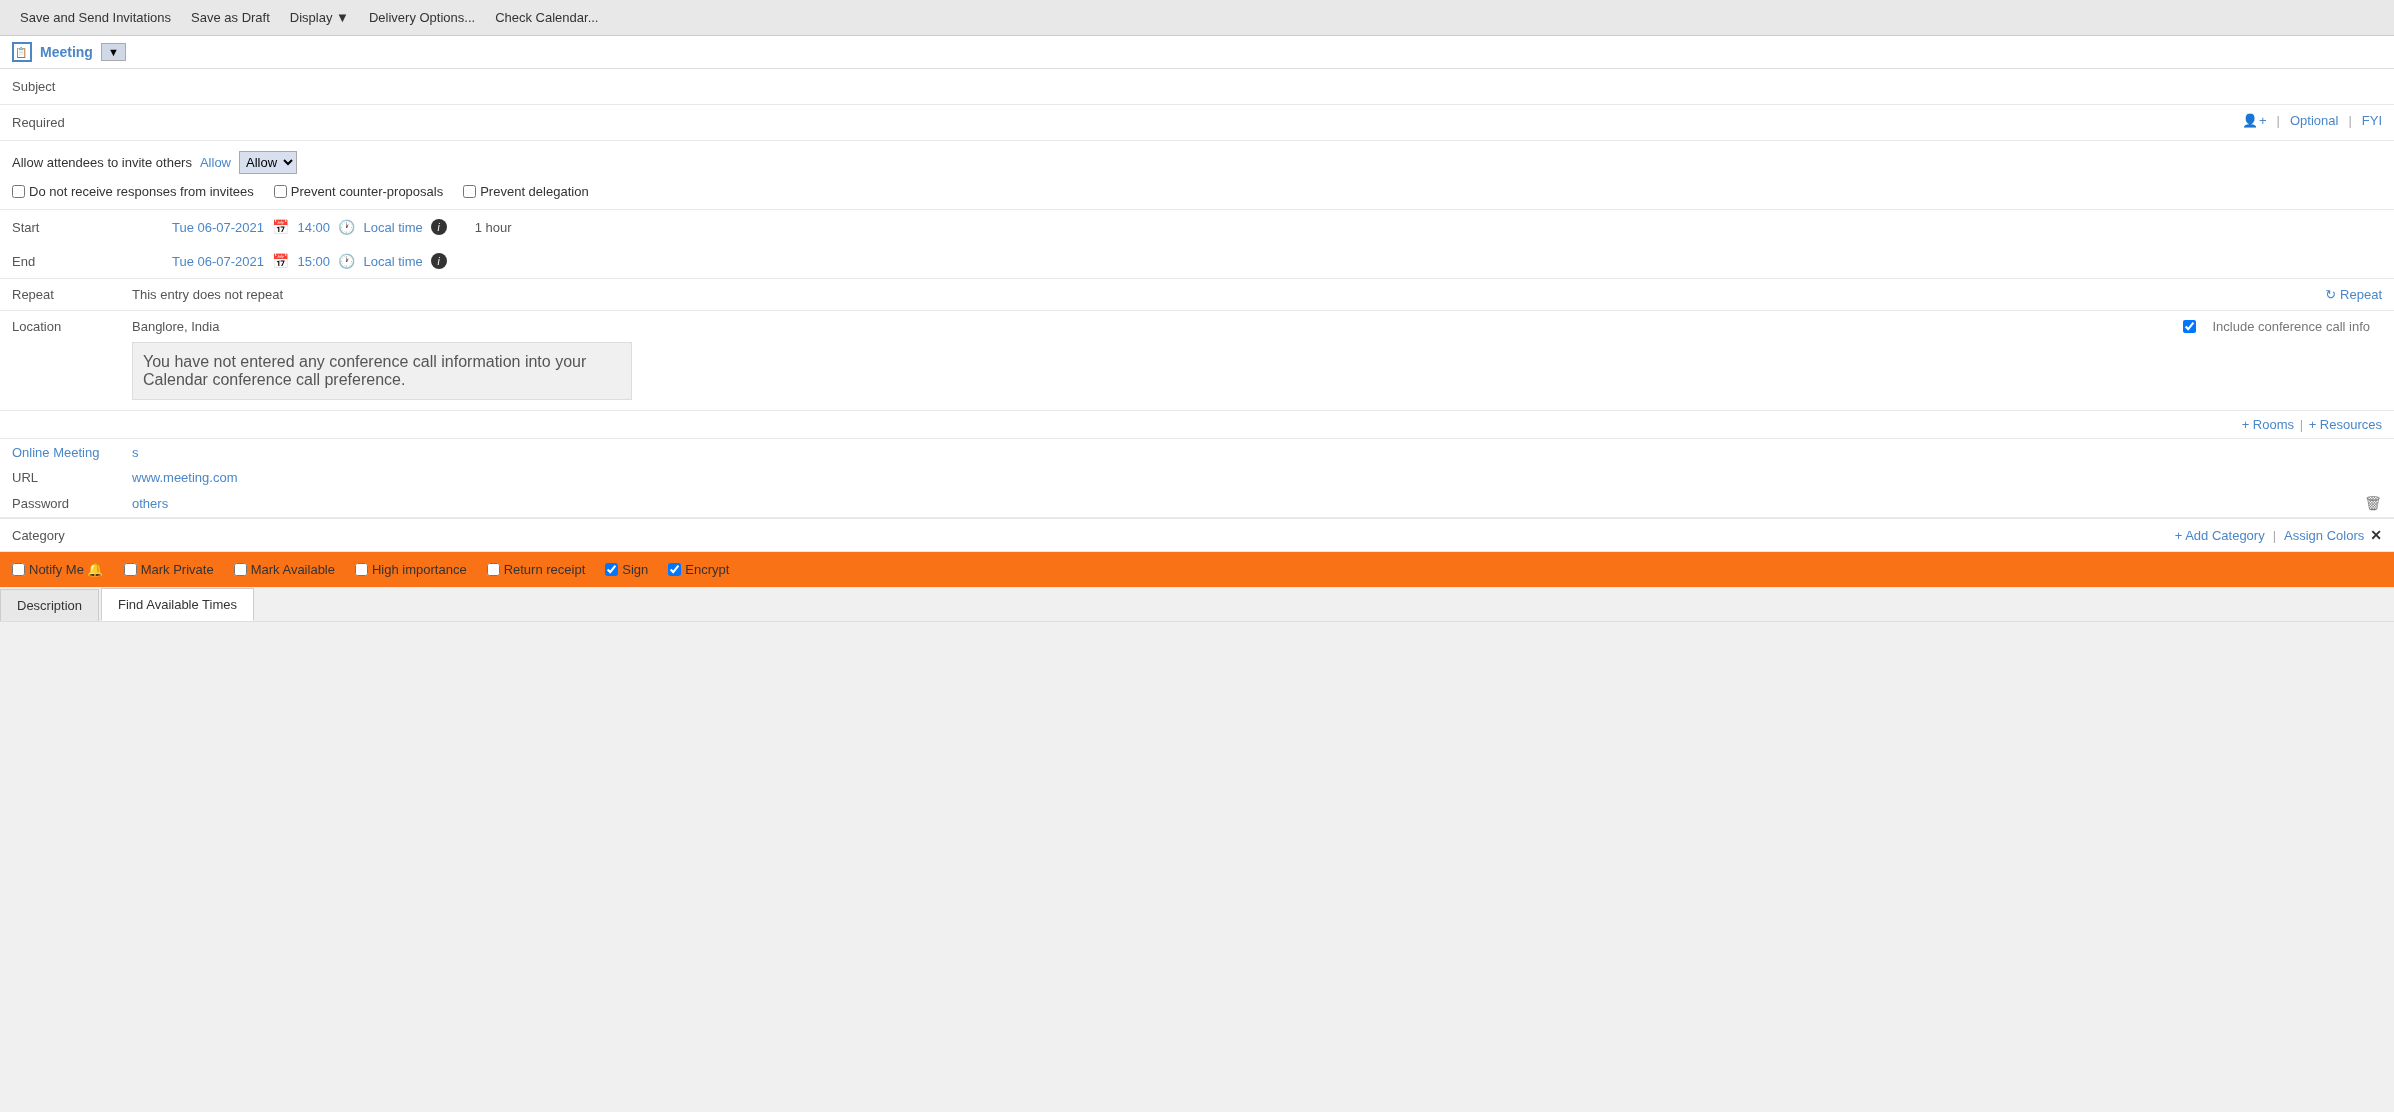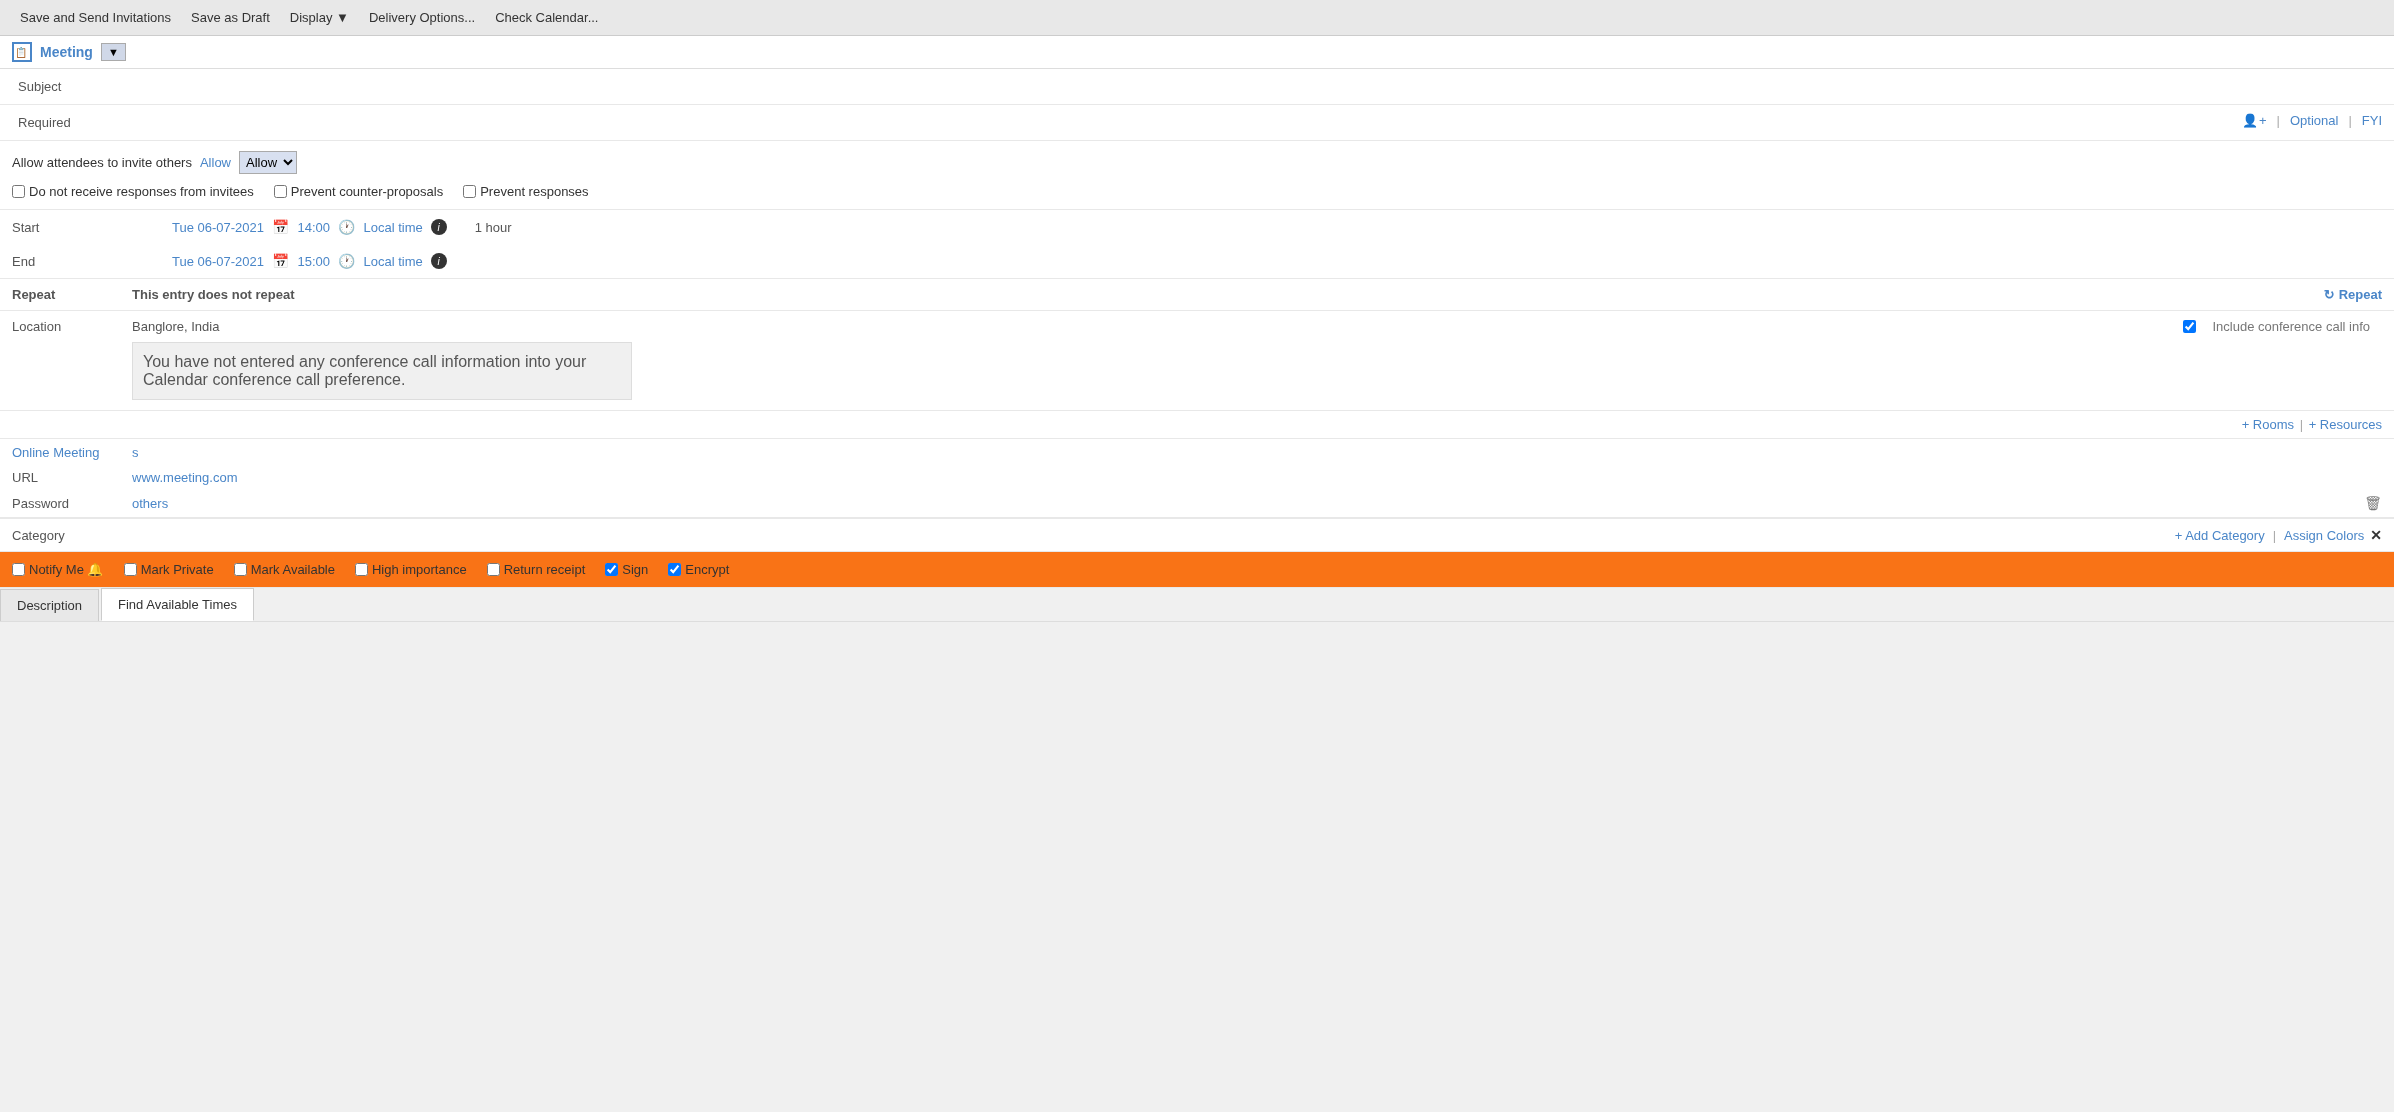--- a/index.html
+++ b/index.html
@@ -57,21 +57,20 @@
     }
     .main-content {
       background: #fff;
       padding: 0;
     }
     .form-row {
       display: flex;
       align-items: flex-start;
       border-bottom: 1px solid #e8e8e8;
       min-height: 36px;
-      padding-left: 6px;
     }
     .form-label {
       width: 120px;
       min-width: 120px;
       padding: 10px 12px;
       color: #555;
       font-size: 13px;
     }
     .form-value {
       flex: 1;
@@ -174,21 +173,20 @@
     .duration-badge {
       margin-left: 20px;
       color: #555;
       font-size: 13px;
     }
     .repeat-row {
       display: flex;
       align-items: center;
       border-bottom: 1px solid #e8e8e8;
       padding: 8px 12px;
-      font-weight: bold;
     }
     .repeat-label {
       width: 120px;
       min-width: 120px;
       color: #555;
     }
     .repeat-value {
       flex: 1;
       color: #555;
     }
@@ -398,21 +396,21 @@
       <label class="checkbox-item">
         <input type="checkbox" style="">
         <span>Do not receive responses from invitees</span>
       </label>
       <label class="checkbox-item">
         <input type="checkbox" style="">
         <span>Prevent counter-proposals</span>
       </label>
       <label class="checkbox-item">
         <input type="checkbox" style="">
-        <span>Prevent responses</span>
+        <span>Prevent delegation</span>
       </label>
     </div>
   </div>
 
   <div class="start-end-section">
     <div class="time-row">
       <div class="time-label">Start</div>
       <div class="time-value">
         <span class="time-link link">Tue 06-07-2021</span>
         <span class="icon-cal">📅</span>

